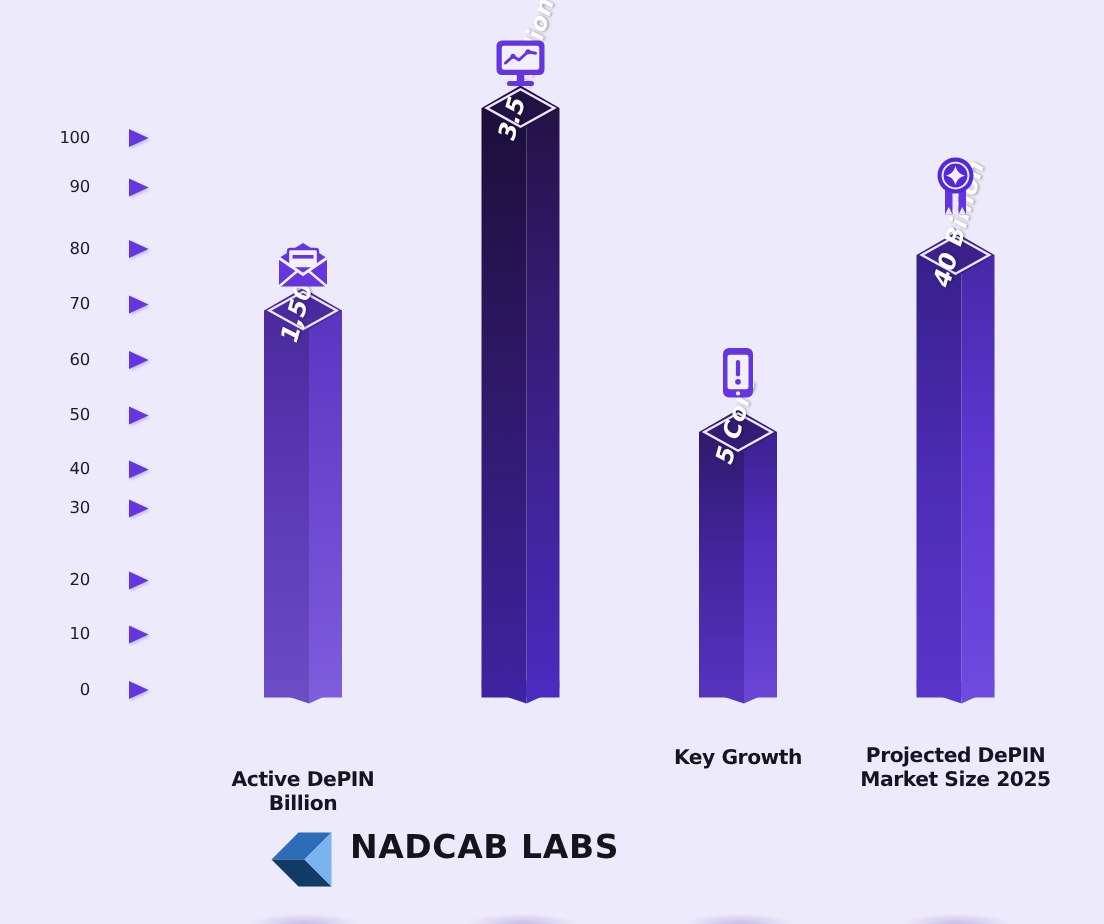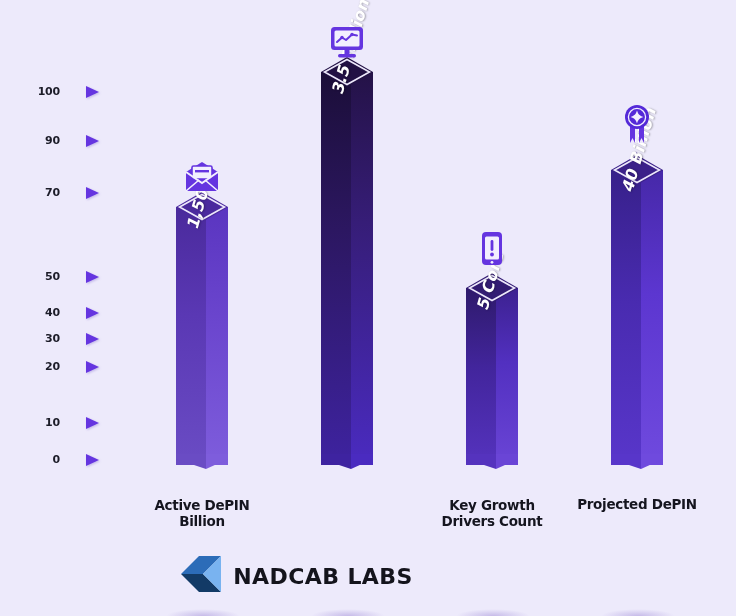--- a/index.html
+++ b/index.html
@@ -10,21 +10,21 @@
     overflow:hidden;
     position:relative;
   }
   #stage{position:absolute;left:0;top:0;width:736px;height:616px;}
 
   
   .yaxis{position:absolute;left:0;top:0;width:130px;height:616px;}
   .ytick{position:absolute;left:0;width:120px;height:18px;}
   .ytick .ylabel{
     position:absolute;left:0;width:60px;text-align:right;
-    font-size:11px;font-weight:700;color:#1c1c28;
+    font-size:11px;font-weight:400;color:#1c1c28;
     line-height:18px;letter-spacing:-0.2px;
     font-family:"DejaVu Sans", sans-serif;
   }
   .ytick .ytri{
     position:absolute;left:86px;top:3px;
     width:0;height:0;
     border-top:6px solid transparent;
     border-bottom:6px solid transparent;
     border-left:13px solid #6535E0;
     filter:drop-shadow(1px 1px 1px rgba(90,60,190,.30));
@@ -87,58 +87,66 @@
   .catlabel{
     position:absolute;left:0;width:152px;text-align:center;
     font-size:13.5px;font-weight:700;color:#15151f;line-height:16px;
     font-family:"DejaVu Sans", sans-serif;
     letter-spacing:-0.3px;
   }
 
   
   .logo{
     position:absolute;left:0;bottom:18px;width:592px;
-    display:flex;align-items:center;justify-content:center;gap:10px;
+    display:flex;justify-content:center;gap:10px;
   }
   .logo-text{
     font-size:22px;font-weight:700;color:#14141c;letter-spacing:.4px;
     font-family:"DejaVu Sans", sans-serif;
   }
 </style>
 </head>
 <body>
 
 <div id="stage">
 
   <div class="yaxis">
     <div class="ytick" style="top:83px">
       <span class="ylabel">100</span>
       <span class="ytri"></span>
     </div>
-    <div class="ytick" style="top:132px">
+    <div class="ytick" style="top:116px">
       <span class="ylabel">90</span>
       <span class="ytri"></span>
     </div>
-    <div class="ytick" style="top:184px">
+    <div class="ytick" style="top:157px">
+      <span class="ylabel">80</span>
+      <span class="ytri"></span>
+    </div>
+    <div class="ytick" style="top:194px">
       <span class="ylabel">70</span>
+      <span class="ytri"></span>
+    </div>
+    <div class="ytick" style="top:231px">
+      <span class="ylabel">60</span>
       <span class="ytri"></span>
     </div>
     <div class="ytick" style="top:268px">
       <span class="ylabel">50</span>
       <span class="ytri"></span>
     </div>
     <div class="ytick" style="top:304px">
       <span class="ylabel">40</span>
       <span class="ytri"></span>
     </div>
     <div class="ytick" style="top:330px">
       <span class="ylabel">30</span>
       <span class="ytri"></span>
     </div>
-    <div class="ytick" style="top:358px">
+    <div class="ytick" style="top:378px">
       <span class="ylabel">20</span>
       <span class="ytri"></span>
     </div>
     <div class="ytick" style="top:414px">
       <span class="ylabel">10</span>
       <span class="ytri"></span>
     </div>
     <div class="ytick" style="top:451px">
       <span class="ylabel">0</span>
       <span class="ytri"></span>
@@ -169,21 +177,21 @@
         <div class="face-front" style="background:linear-gradient(180deg,#4A2A9C 0%,#5A38B4 42%,#6A4CC4 100%)"></div>
         <div class="face-side" style="background:linear-gradient(180deg,#5A35C0 0%,#6B46CE 45%,#7E5DDC 100%)"></div>
         <div class="bottom-cap">
           <svg width="52" height="22" viewBox="0 0 52 22">
             <polygon points="0,0 30,0 30,15 0,5" fill="#6A4CC4"></polygon>
             <polygon points="30,0 52,0 52,5 30,15" fill="#7E5DDC"></polygon>
           </svg>
         </div>
         <div class="barvalue" style="left:7px;top:18px;transform:rotate(-74deg)">1,500</div>
       </div>
-      <div class="catlabel" style="top:497px">
+      <div class="catlabel" style="top:512px">
         <div>Active DePIN</div>
         <div>Billion</div>
       </div>
     </div>
 
     <div class="barwrap" style="left:141px">
       <div class="connector" style="top:60px;height:24px"></div>
       <div class="iconbox" style="top:20px">
         <svg width="40" height="36" viewBox="0 0 40 36">
           <rect x="4" y="3" width="32" height="23" rx="3.5" fill="#6535E0"></rect>
@@ -239,21 +247,20 @@
         <div class="bottom-cap">
           <svg width="52" height="22" viewBox="0 0 52 22">
             <polygon points="0,0 30,0 30,15 0,5" fill="#5533BE"></polygon>
             <polygon points="30,0 52,0 52,5 30,15" fill="#6A45D6"></polygon>
           </svg>
         </div>
         <div class="barvalue" style="left:7px;top:18px;transform:rotate(-74deg)">5 Core</div>
       </div>
       <div class="catlabel" style="top:497px">
         <div>Key Growth</div>
-        <div>Drivers Count</div>
       </div>
     </div>
 
     <div class="barwrap" style="left:431px">
       <div class="connector" style="top:152px;height:28px"></div>
       <div class="iconbox" style="top:104px">
         <svg width="34" height="46" viewBox="0 0 34 46">
           <rect x="10" y="22" width="5" height="18" fill="#6535E0"></rect>
           <rect x="19" y="22" width="5" height="18" fill="#6535E0"></rect>
           <polygon points="10,40 12.5,35 15,40" fill="#EDE8FB"></polygon>
@@ -277,20 +284,21 @@
         <div class="bottom-cap">
           <svg width="52" height="22" viewBox="0 0 52 22">
             <polygon points="0,0 30,0 30,15 0,5" fill="#5836CA"></polygon>
             <polygon points="30,0 52,0 52,5 30,15" fill="#6F4ADE"></polygon>
           </svg>
         </div>
         <div class="barvalue" style="left:7px;top:18px;transform:rotate(-74deg)">40 Billion</div>
       </div>
       <div class="catlabel" style="top:496px">
         <div>Projected DePIN</div>
+        <div>Market Size 2025</div>
       </div>
     </div>
 
   </div>
 
   <div class="logo">
     <span>
       <svg width="44" height="40" viewBox="0 0 44 40">
         <polygon points="2,20 20,2 42,2 24,20" fill="#2C6CB8"></polygon>
         <polygon points="2,20 20,38 42,38 24,20" fill="#123A66"></polygon>

